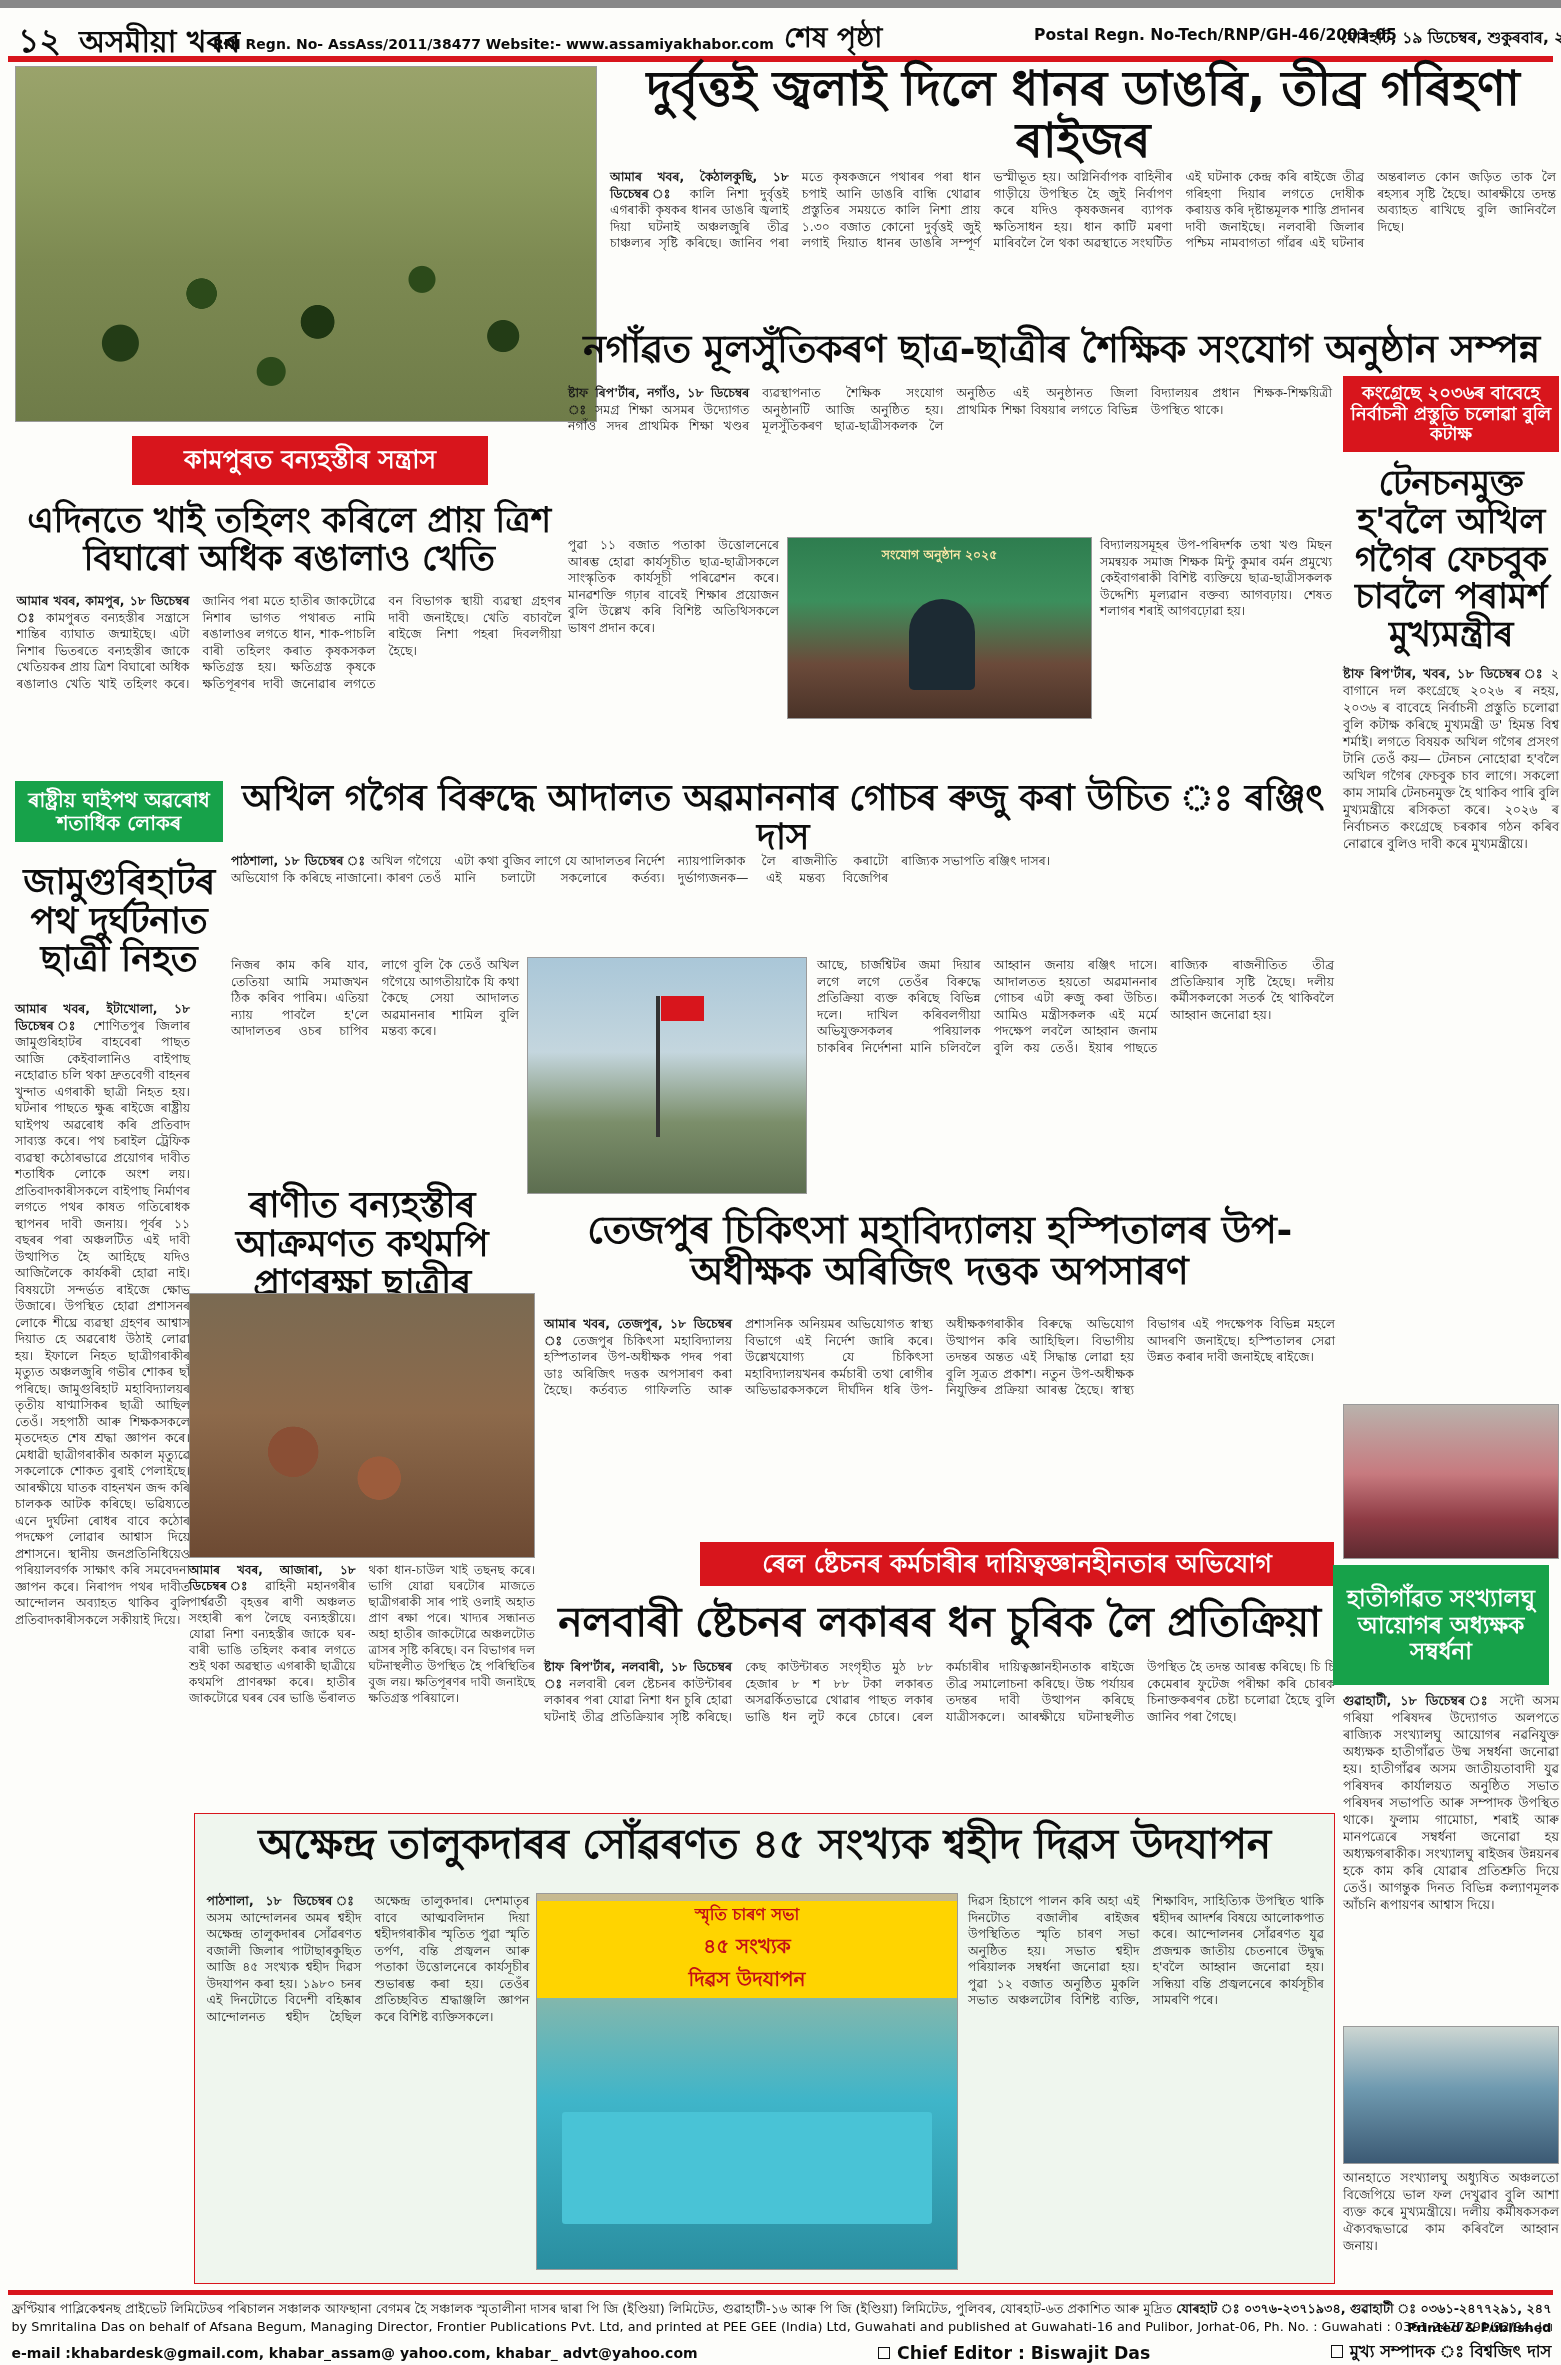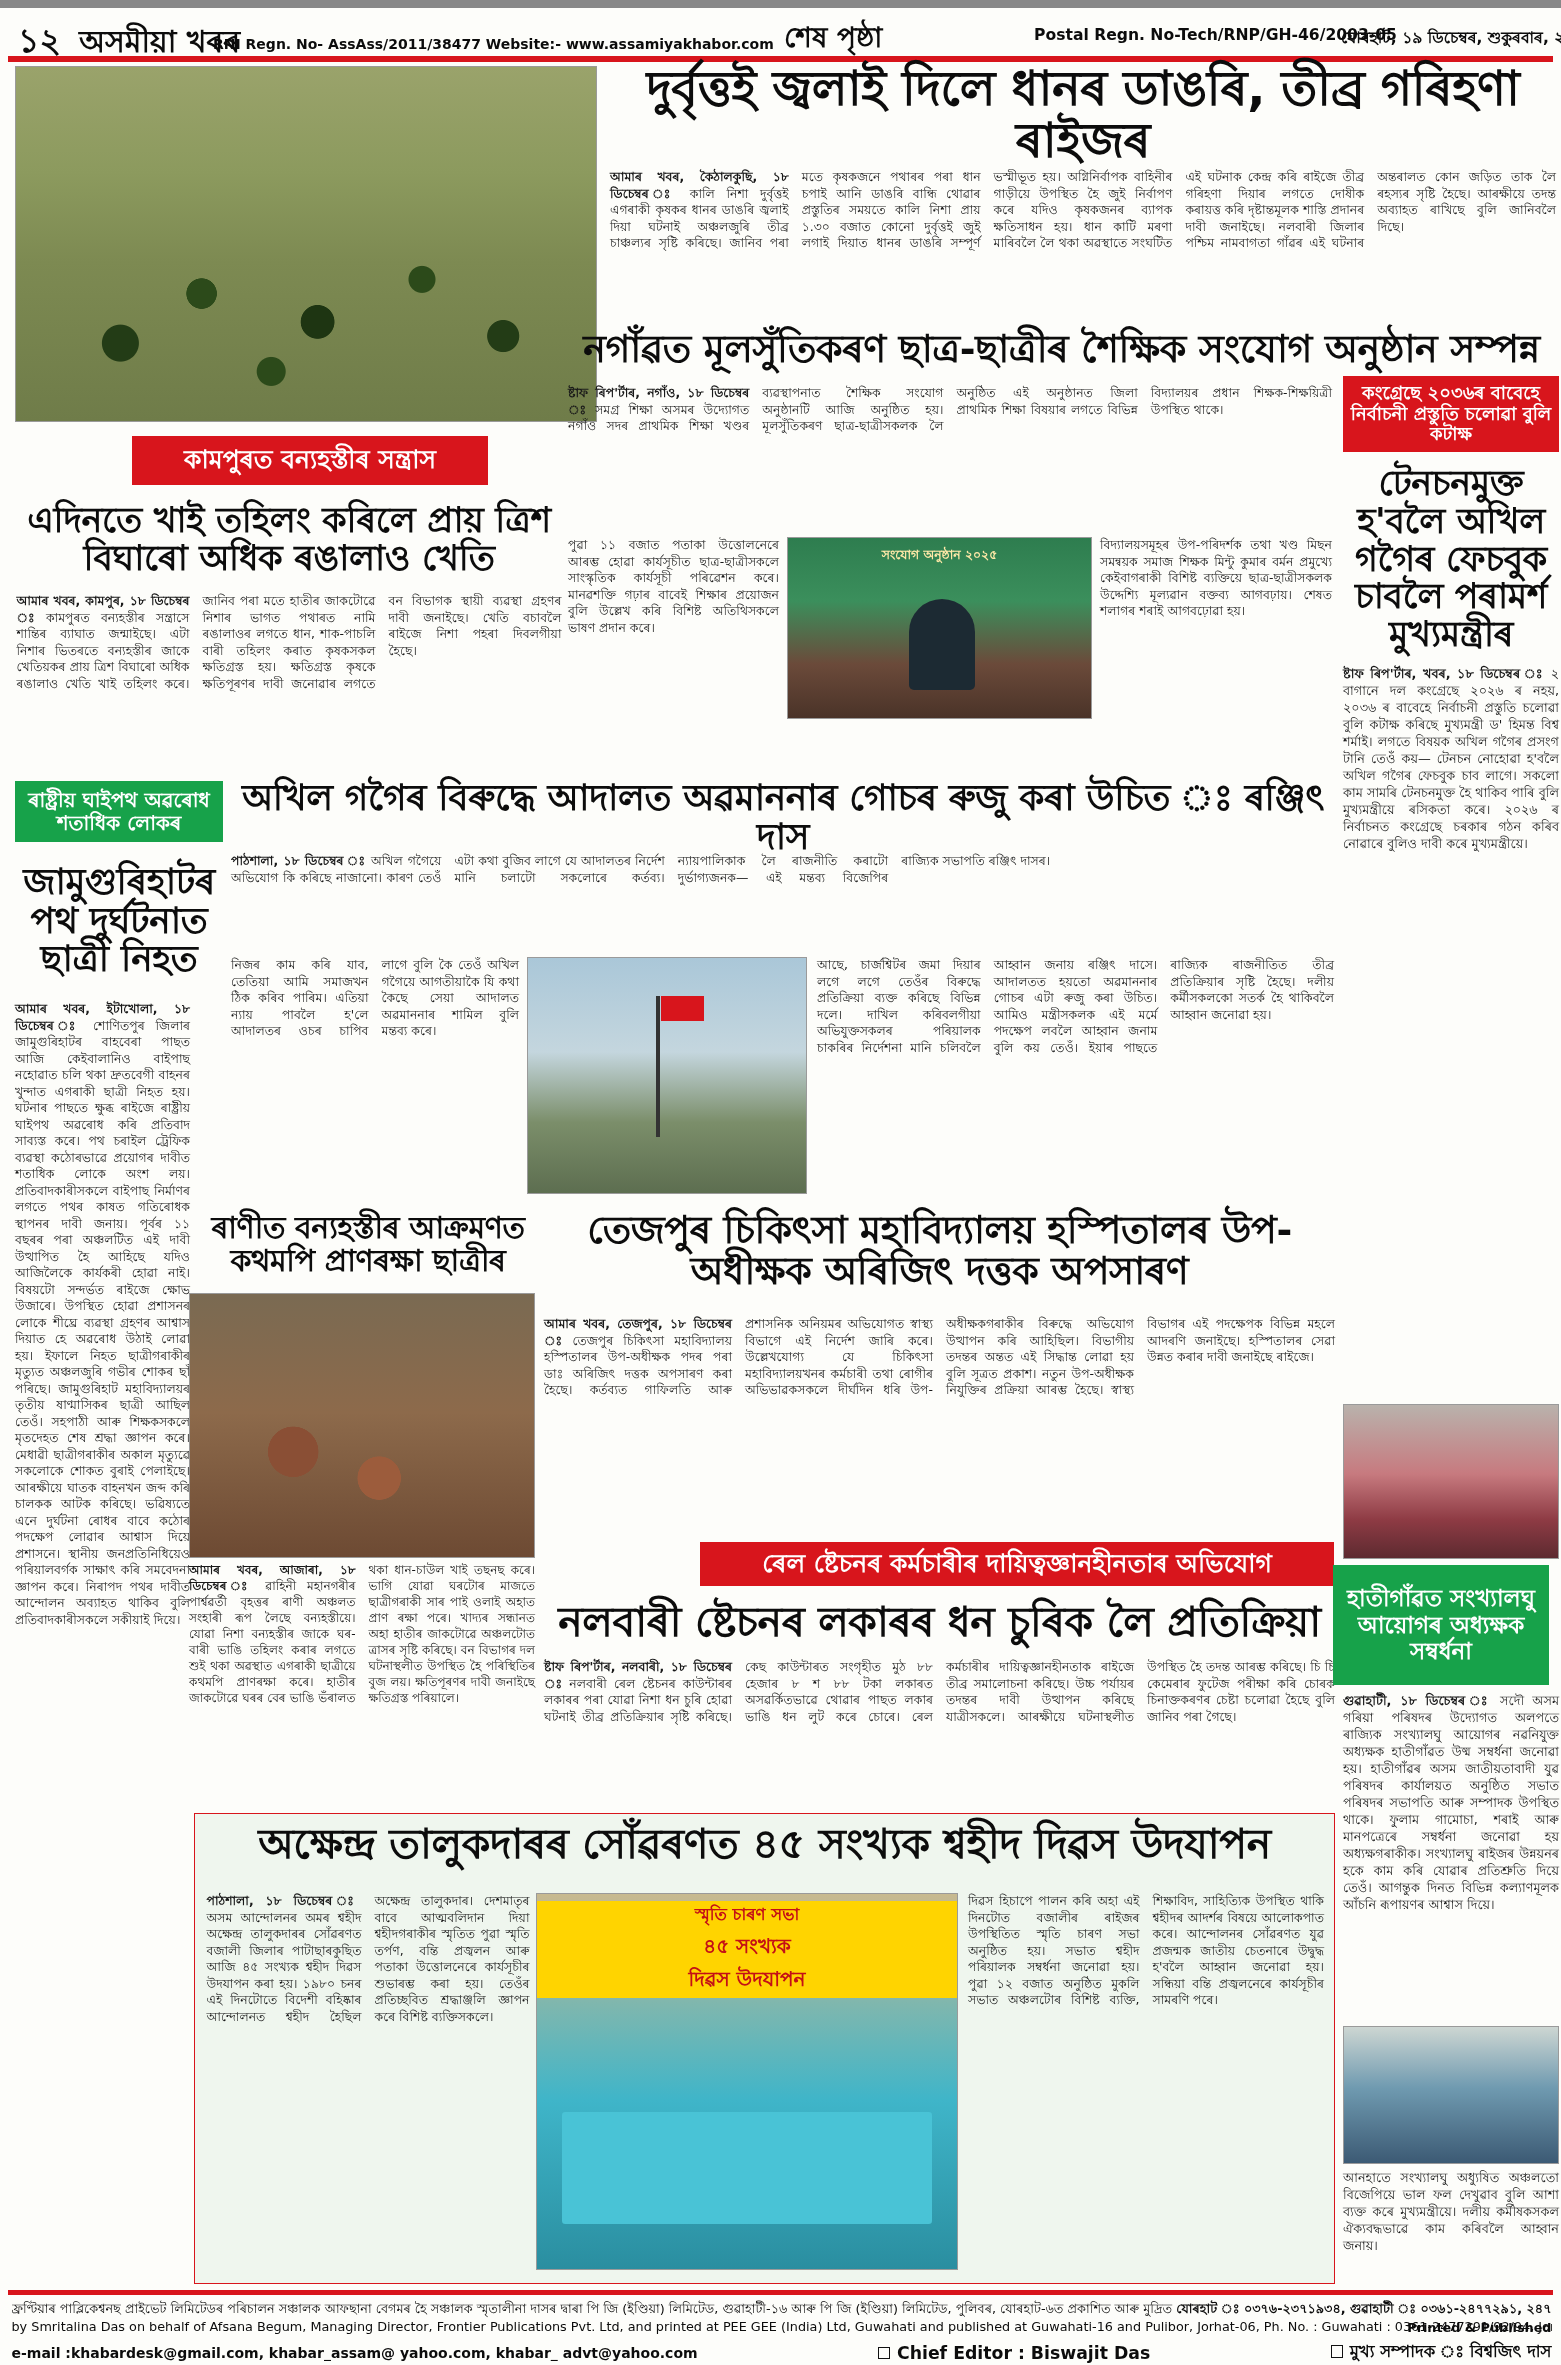--- a/index.html
+++ b/index.html
@@ -94,21 +94,21 @@
     <span class="byline">পাঠশালা, ১৮ ডিচেম্বৰ ঃ</span>
     <span>অখিল গগৈয়ে অভিযোগ কি কৰিছে নাজানো। কাৰণ তেওঁ এটা কথা বুজিব লাগে যে আদালতৰ নিৰ্দেশ মানি চলাটো সকলোৰে কৰ্তব্য। ন্যায়পালিকাক লৈ ৰাজনীতি কৰাটো দুৰ্ভাগ্যজনক— এই মন্তব্য বিজেপিৰ ৰাজ্যিক সভাপতি ৰঞ্জিৎ দাসৰ।</span>
   </div>
   <div class="abs body-txt c2" style="left:231px;top:949px;width:288px;height:237px">নিজৰ কাম কৰি যাব, তেতিয়া আমি সমাজখন ঠিক কৰিব পাৰিম। এতিয়া ন্যায় পাবলৈ হ'লে আদালতৰ ওচৰ চাপিব লাগে বুলি কৈ তেওঁ অখিল গগৈয়ে আগতীয়াকৈ যি কথা কৈছে সেয়া আদালত অৱমাননাৰ শামিল বুলি মন্তব্য কৰে।</div>
   <div class="ph" style="left:527px;top:949px;width:280px;height:237px;background:linear-gradient(180deg,#aac7d8 0%,#c4d6de 40%,#7b8e6a 70%,#5d6e50 100%)">
     <div class="abs" style="left:46%;top:16%;width:4.1px;height:60%;background:#333"></div>
     <div class="abs" style="left:48%;top:16%;width:43px;height:25px;background:#d8151c"></div>
   </div>
   <div class="abs body-txt c3" style="left:817px;top:949px;width:517px;height:237px">আছে, চাৰ্জশ্বিটৰ জমা দিয়াৰ লগে লগে তেওঁৰ বিৰুদ্ধে প্ৰতিক্ৰিয়া ব্যক্ত কৰিছে বিভিন্ন দলে। দাখিল কৰিবলগীয়া অভিযুক্তসকলৰ পৰিয়ালক চাকৰিৰ নিৰ্দেশনা মানি চলিবলৈ আহ্বান জনায় ৰঞ্জিৎ দাসে। আদালতত হয়তো অৱমাননাৰ গোচৰ এটা ৰুজু কৰা উচিত। আমিও মন্ত্ৰীসকলক এই মৰ্মে পদক্ষেপ লবলৈ আহ্বান জনাম বুলি কয় তেওঁ। ইয়াৰ পাছতে ৰাজ্যিক ৰাজনীতিত তীব্ৰ প্ৰতিক্ৰিয়াৰ সৃষ্টি হৈছে। দলীয় কৰ্মীসকলকো সতৰ্ক হৈ থাকিবলৈ আহ্বান জনোৱা হয়।</div>
 
-  <div class="abs hl" style="left:195px;top:1191px;width:346px;height:91px;font-size:30px;display:flex;align-items:center;justify-content:center">ৰাণীত বন্যহস্তীৰ আক্ৰমণত কথমপি প্ৰাণৰক্ষা ছাত্ৰীৰ</div>
+  <div class="abs hl" style="left:189px;top:1191px;width:346px;height:91px;font-size:36px;display:flex;align-items:center;justify-content:center">ৰাণীত বন্যহস্তীৰ আক্ৰমণত কথমপি প্ৰাণৰক্ষা ছাত্ৰীৰ</div>
   <div class="ph" style="left:189px;top:1285px;width:346px;height:265px;background:
       radial-gradient(circle at 30% 60%, #8a4f35 0 25px, transparent 25.5px),
       radial-gradient(circle at 55% 70%, #9c5c3c 0 21.4px, transparent 22px),
       linear-gradient(180deg,#7a6a52 0%,#8d6a4b 45%,#6d4a33 100%)"></div>
   <div class="abs body-txt c2" style="left:189px;top:1555px;width:346px;height:241px;font-size:12px">
     <span class="byline">আমাৰ খবৰ, আজাৰা, ১৮ ডিচেম্বৰ ঃ</span>
     <span>ৱাহিনী মহানগৰীৰ পাৰ্শ্বৱৰ্তী বৃহত্তৰ ৰাণী অঞ্চলত সংহাৰী ৰূপ লৈছে বন্যহস্তীয়ে। যোৱা নিশা বন্যহস্তীৰ জাকে ঘৰ-বাৰী ভাঙি তহিলং কৰাৰ লগতে শুই থকা অৱস্থাত এগৰাকী ছাত্ৰীয়ে কথমপি প্ৰাণৰক্ষা কৰে। হাতীৰ জাকটোৱে ঘৰৰ বেৰ ভাঙি ভঁৰালত থকা ধান-চাউল খাই তছনছ কৰে। ভাগি যোৱা ঘৰটোৰ মাজতে ছাত্ৰীগৰাকী সাৰ পাই ওলাই অহাত প্ৰাণ ৰক্ষা পৰে। খাদ্যৰ সন্ধানত অহা হাতীৰ জাকটোৱে অঞ্চলটোত ত্ৰাসৰ সৃষ্টি কৰিছে। বন বিভাগৰ দল ঘটনাস্থলীত উপস্থিত হৈ পৰিস্থিতিৰ বুজ লয়। ক্ষতিপূৰণৰ দাবী জনাইছে ক্ষতিগ্ৰস্ত পৰিয়ালে।</span>
   </div>
 
   <div class="abs hl" style="left:544px;top:1183px;width:791px;height:120px;font-size:38px;display:flex;align-items:center;justify-content:center">তেজপুৰ চিকিৎসা মহাবিদ্যালয় হস্পিতালৰ উপ-অধীক্ষক অৰিজিৎ দত্তক অপসাৰণ</div>

